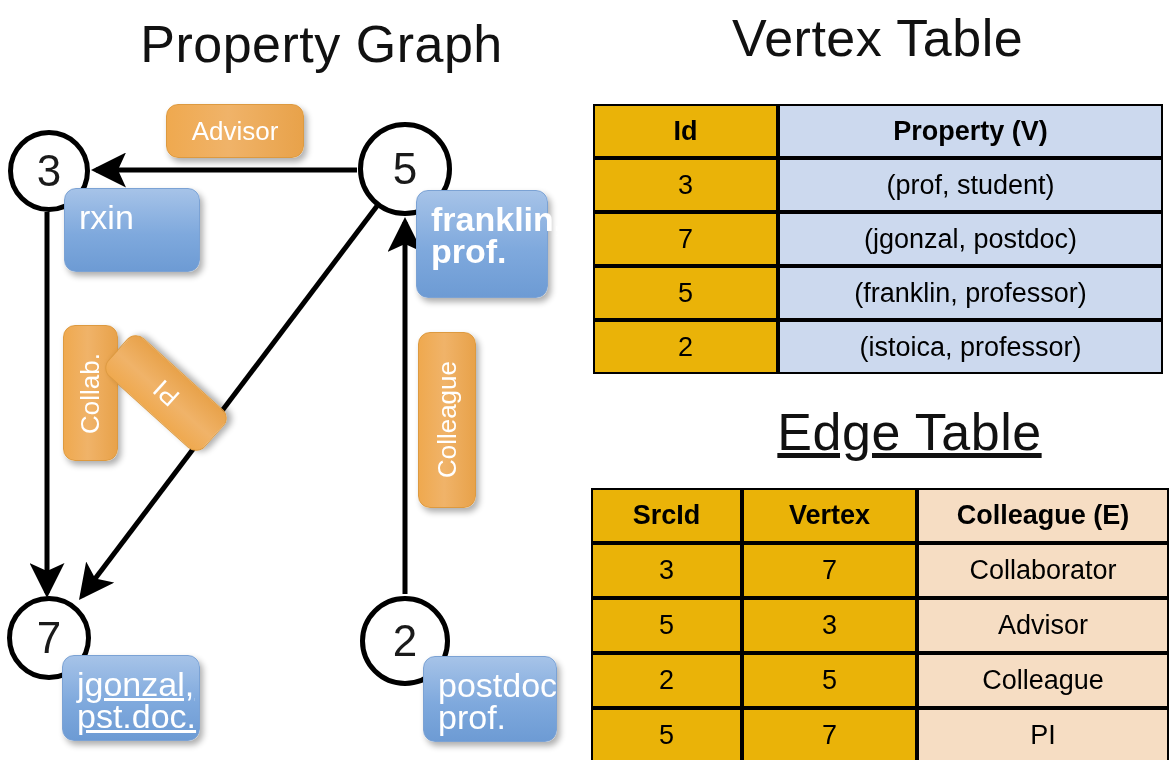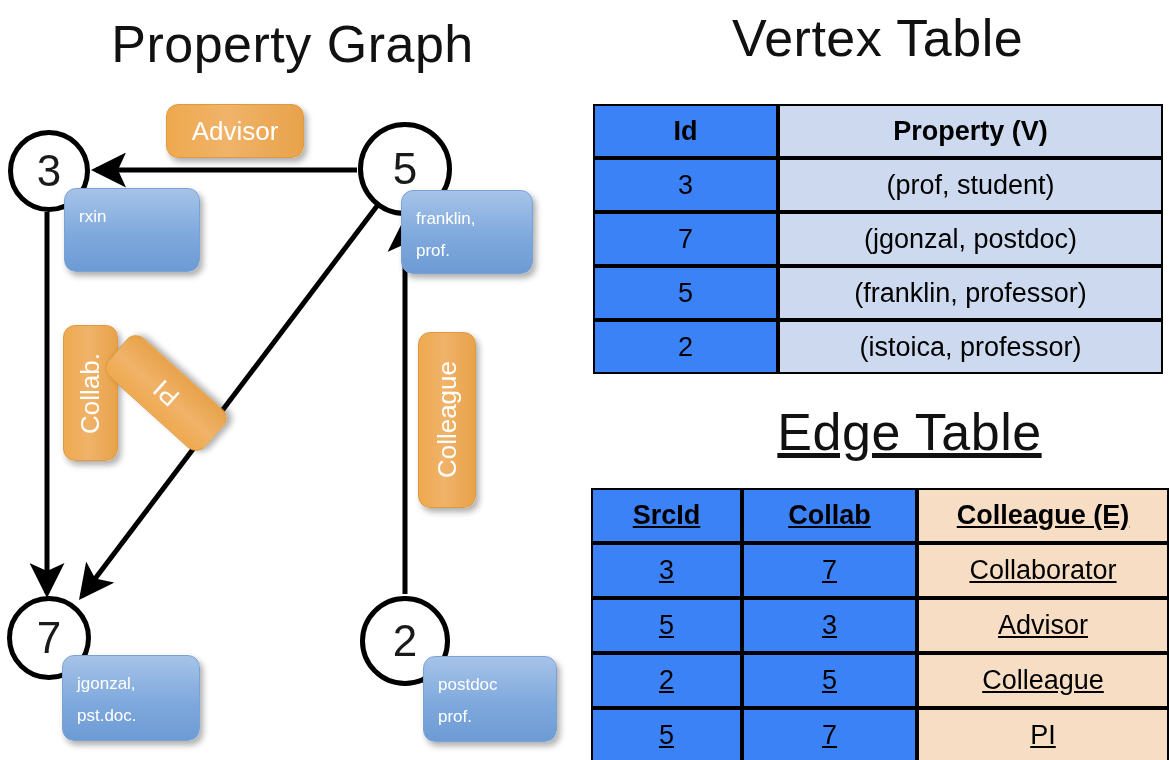--- a/index.html
+++ b/index.html
@@ -22,21 +22,21 @@
     position: absolute;
     font-family: "Liberation Sans", sans-serif;
     font-weight: 300;
     font-size: 52px;
     line-height: 56px;
     letter-spacing: 0.5px;
     color: #111111;
     white-space: nowrap;
     text-align: center;
   }
-  #title-property-graph { left: 0px;   top: 16px;  width: 585px; }
+  #title-property-graph { left: 0px;   top: 16px;  width: 585px; padding-left: 29px; }
   #title-vertex-table   { left: 585px; top: 10px;  width: 585px; }
   #title-edge-table     { left: 617px; top: 404px; width: 585px; text-decoration: underline; }
 
   
   #graph-svg {
     position: absolute;
     left: 0; top: 0;
     width: 585px;
     height: 760px;
   }
@@ -63,21 +63,21 @@
     box-sizing: border-box;
     color: #ffffff;
     font-family: "Liberation Sans", sans-serif;
     font-weight: 400;
     box-shadow: 3px 4px 6px rgba(0,0,0,0.32);
     z-index: 6;
   }
   .prop-box.blue {
     background: linear-gradient(180deg, #a6c3e8 0%, #7fa9dd 55%, #6d9bd4 100%);
     border: 1px solid #7ba2d4;
-    font-size: 17px;
+    font-size: 34px;
     line-height: 32px;
     padding: 12px 0 0 14px;
   }
   .prop-box.orange {
     background: linear-gradient(90deg, #efa94f 0%, #f0b369 45%, #e8a24a 100%);
     border: 1px solid #dd9a40;
     font-size: 26px;
   }
   .prop-box.orange.horiz {
     display: flex;
@@ -113,37 +113,37 @@
     border-spacing: 0;
     font-family: "Liberation Sans", sans-serif;
     font-weight: 300;
   }
   .data-table td, .data-table th {
     border: 2px solid #000000;
     font-size: 27px;
     font-weight: 300;
     text-align: center;
     padding: 0;
-    background: #3b82f6;
+    background: #eab308;
     box-sizing: border-box;
   }
   .data-table th {
     font-weight: 700;
     font-size: 27px;
   }
   .cell-blue { background: #ccd9ee !important; }
   .cell-orange { background: #f6ddc3 !important; }
 
   #vertex-table { left: 593px; top: 104px; }
   #vertex-table td, #vertex-table th { height: 54px; }
   #vertex-table .col-id   { width: 185px; }
   #vertex-table .col-prop { width: 385px; margin-top: 36px; }
 
   #edge-table { left: 591px; top: 488px; }
-  #edge-table td, #edge-table th { height: 55px; text-decoration: underline; }
+  #edge-table td, #edge-table th { height: 55px; }
   #edge-table .col-src  { width: 151px; }
   #edge-table .col-dst  { width: 175px; }
   #edge-table .col-prop { width: 252px; }
 </style>
 </head>
 <body>
 
 <div id="stage">
 
   <div class="big-title" id="title-property-graph">Property Graph</div>
@@ -181,26 +181,26 @@
   </div>
 
   <div class="node-circle" id="node-2" style="left:360px; top:596px; width:90px; height:90px;">
     <span>2</span>
   </div>
 
   <div class="prop-box blue" style="left:64px; top:188px; width:136px; height:84px;">
     <div>rxin</div>
   </div>
 
-  <div class="prop-box blue" style="left:401px; top:190px; width:132px; height:84px;">
+  <div class="prop-box blue" style="left:416px; top:190px; width:132px; height:108px;font-weight:bold;">
     <div>franklin,</div>
     <div>prof.</div>
   </div>
 
-  <div class="prop-box blue" style="left:62px; top:655px; width:138px; height:86px;">
+  <div class="prop-box blue" style="left:62px; top:655px; width:138px; height:86px;text-decoration:underline;">
     <div>jgonzal,</div>
     <div>pst.doc.</div>
   </div>
 
   <div class="prop-box blue" style="left:423px; top:656px; width:134px; height:86px;">
     <div>postdoc</div>
     <div>prof.</div>
   </div>
 
   <div class="prop-box orange horiz" style="left:166px; top:104px; width:138px; height:54px;">
@@ -243,21 +243,21 @@
         <td class="col-id">2</td>
         <td class="col-prop cell-blue">(istoica, professor)</td>
       </tr>
     </tbody>
   </table>
 
   <table class="data-table" id="edge-table">
     <thead>
       <tr>
         <th class="col-src">SrcId</th>
-        <th class="col-dst">Collab</th>
+        <th class="col-dst">Vertex</th>
         <th class="col-prop cell-orange">Colleague (E)</th>
       </tr>
     </thead>
     <tbody>
       <tr>
         <td class="col-src">3</td>
         <td class="col-dst">7</td>
         <td class="col-prop cell-orange">Collaborator</td>
       </tr>
       <tr>

